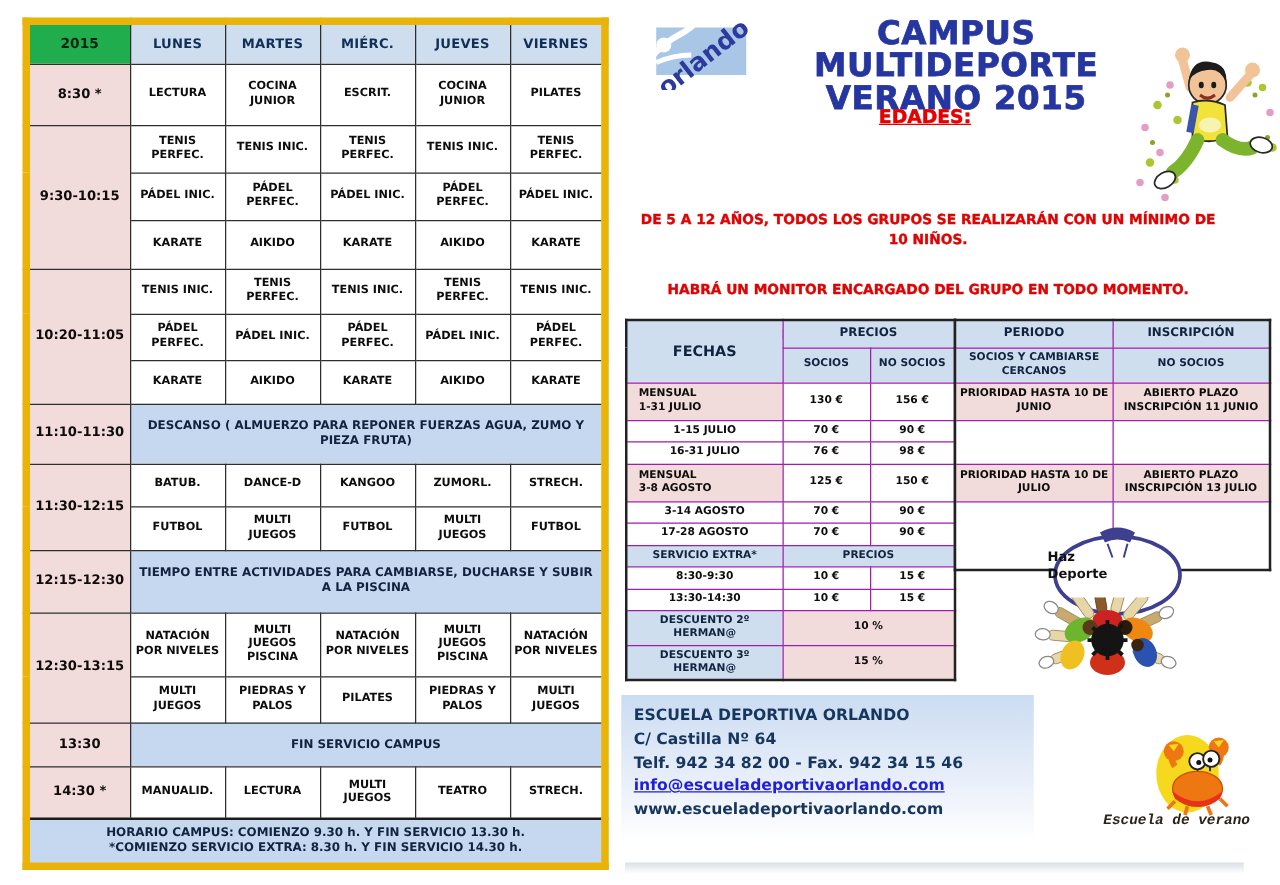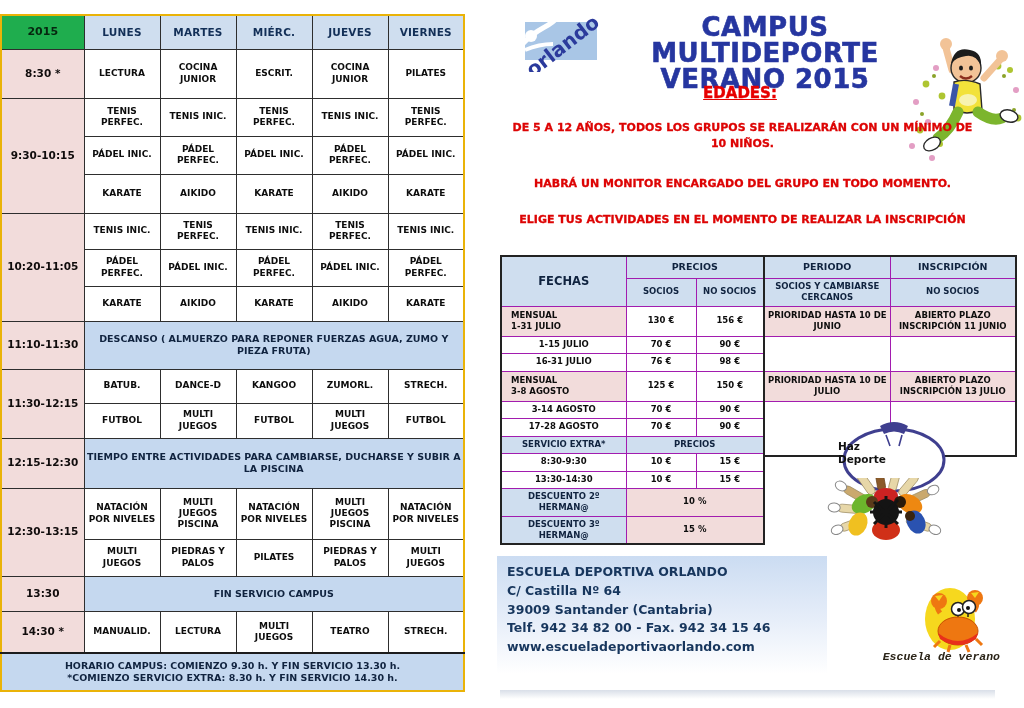--- a/index.html
+++ b/index.html
@@ -2,23 +2,23 @@
 <html><head>
 <meta charset="utf-8">
 <style>
   html,body{margin:0;padding:0;}
   body{
     width:1024px;height:708px;position:relative;background:#ffffff;
     font-family:"DejaVu Sans","Liberation Sans",sans-serif;overflow:hidden;
   }
   
   .tt{
-    position:absolute;left:0;top:14px;width:464px;
+    position:absolute;left:18px;top:14px;width:464px;
     border-collapse:collapse;table-layout:fixed;
-    border:2px solid #eab308;
+    border:6px solid #eab308;
   }
   .tt th,.tt td{
     border:1px solid #2e2e2e;text-align:center;vertical-align:middle;
     font-weight:bold;padding:1px 2px;line-height:1.25;
   }
   .tt .year{background:#1fad4e;color:#06260f;font-size:11px;}
   .tt .day{background:#cfdeef;color:#122f57;font-size:10.5px;letter-spacing:.2px;}
   .tt .time{background:#f2dcdb;color:#100c0c;font-size:10.5px;}
   .tt .act{background:#ffffff;color:#0d0d0d;font-size:9px;}
   .tt .band{background:#c5d8ef;color:#10233f;font-size:9.5px;}
@@ -30,21 +30,21 @@
     color:#2636a0;font-weight:bold;font-size:26px;line-height:1.0;letter-spacing:.5px;
     -webkit-text-stroke:.6px #2636a0;
   }
   .edades{
     position:absolute;left:505px;top:84px;width:470px;text-align:center;
     color:#e60000;font-weight:bold;font-size:15px;text-decoration:underline;
     -webkit-text-stroke:.4px #e60000;
   }
   .redp{
     position:absolute;left:505px;width:475px;text-align:center;
-    color:#dd0404;font-weight:bold;font-size:11px;line-height:1.45;
+    color:#dd0404;font-weight:bold;font-size:11px;line-height:1.45;margin-top:48px;
     -webkit-text-stroke:.3px #dd0404;
   }
   .p1{top:120px;} .p2{top:176px;} .p3{top:212px;}
   
   .pt{border-collapse:collapse;table-layout:fixed;position:absolute;}
   .pt td{
     border:1px solid #a21caf;text-align:center;vertical-align:middle;
     font-weight:bold;font-size:8.5px;color:#0d0d0d;padding:0 2px;line-height:1.3;
   }
   .pt-left{left:500px;top:255px;width:263px;border:2px solid #222;}
@@ -454,22 +454,22 @@
     <circle cx="78" cy="24" r="6" fill="#2a1a0a"></circle>
     <circle cx="88" cy="38" r="5" fill="#3a240f"></circle>
     <circle cx="64" cy="34" r="13" fill="#141414"></circle>
     <path d="M52 24 L76 46 M76 22 L52 46 M48 34 L80 34 M64 18 L64 50" stroke="#141414" stroke-width="3"></path>
   </svg>
 </div>
 
 <div class="contact">
   <div>ESCUELA DEPORTIVA ORLANDO</div>
   <div>C/ Castilla Nº 64</div>
-  <div>39009 Santander (Cantabria)</div>
   <div>Telf. 942 34 82 00 - Fax. 942 34 15 46</div>
+  <div class="email">info@escueladeportivaorlando.com</div>
   <div>www.escueladeportivaorlando.com</div>
 </div>
 <div class="shadow-strip"></div>
 
 <div class="crab">
   <svg width="80" height="72" viewBox="0 0 80 72">
     <ellipse cx="38" cy="36" rx="25" ry="31" fill="#f6d81e"></ellipse>
     <path d="M28 30 Q22 22 30 18 M62 28 Q68 20 60 16" stroke="#ee7711" stroke-width="5" fill="none"></path>
     <circle cx="27" cy="18" r="8" fill="#ee7711"></circle>
     <circle cx="63" cy="15" r="8" fill="#ee7711"></circle>

